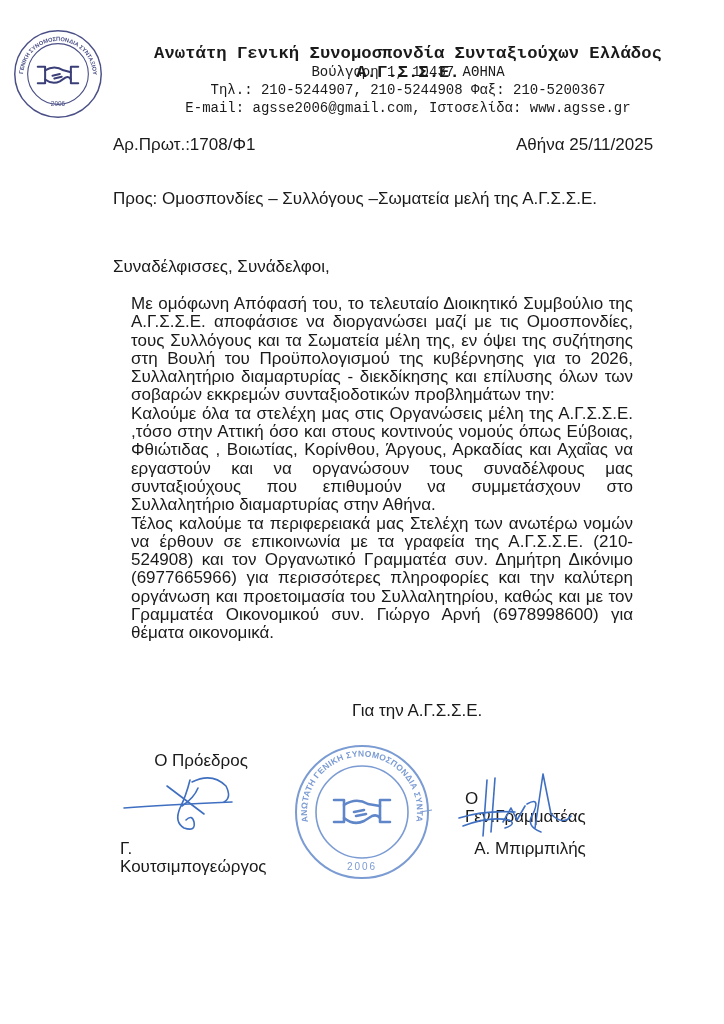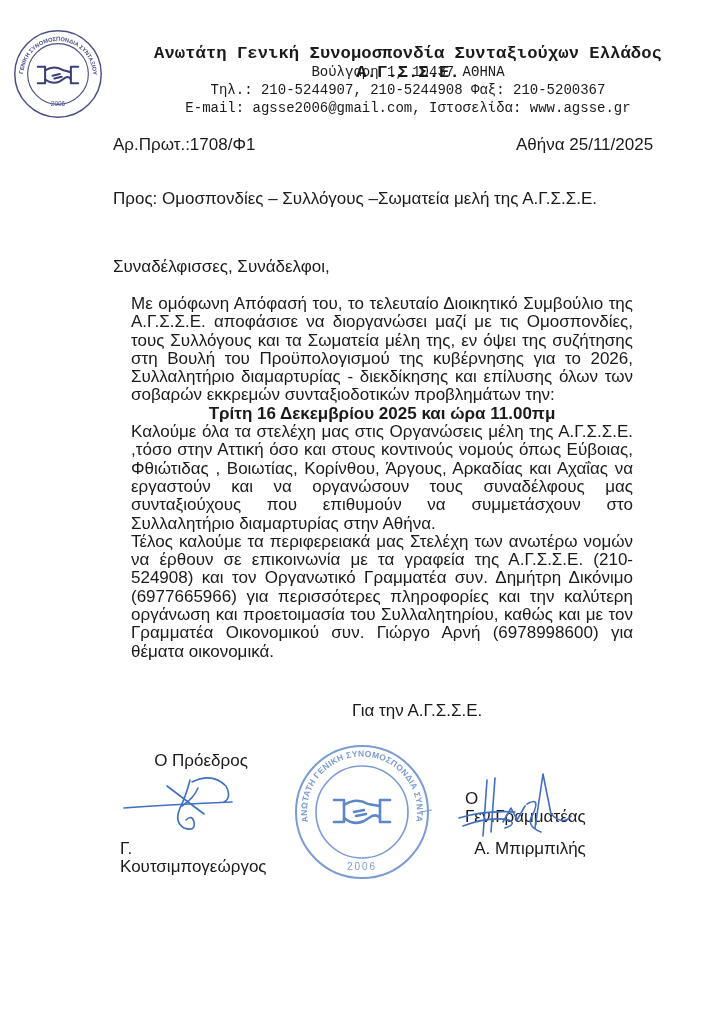--- a/index.html
+++ b/index.html
@@ -65,21 +65,20 @@
 <div class="lh lh-line lh-email serif">E-mail: agsse2006@gmail.com, Ιστοσελίδα: www.agsse.gr</div>
 
 <div class="ref sans body-text">Αρ.Πρωτ.:1708/Φ1</div>
 <div class="date sans body-text">Αθήνα 25/11/2025</div>
 <div class="to sans body-text">Προς: Ομοσπονδίες – Συλλόγους –Σωματεία μελή της Α.Γ.Σ.Σ.Ε.</div>
 
 <div class="greet sans body-text">Συναδέλφισσες, Συνάδελφοι,</div>
 
 <div class="content sans body-text">
   <p>Με ομόφωνη Απόφασή του, το τελευταίο Διοικητικό Συμβούλιο της Α.Γ.Σ.Σ.Ε. αποφάσισε να διοργανώσει μαζί με τις Ομοσπονδίες, τους Συλλόγους και τα Σωματεία μέλη της, εν όψει της συζήτησης στη Βουλή του Προϋπολογισμού της κυβέρνησης για το 2026, Συλλαλητήριο διαμαρτυρίας - διεκδίκησης και επίλυσης όλων των σοβαρών εκκρεμών συνταξιοδοτικών προβλημάτων την:</p>
-  <p class="bold-center">Τρίτη 16 Δεκεμβρίου 2025 και ώρα 11.00πμ</p>
   <p>Καλούμε όλα τα στελέχη μας στις Οργανώσεις μέλη της Α.Γ.Σ.Σ.Ε. ,τόσο στην Αττική όσο και στους κοντινούς νομούς όπως Εύβοιας, Φθιώτιδας , Βοιωτίας, Κορίνθου, Άργους, Αρκαδίας και Αχαΐας να εργαστούν και να οργανώσουν τους συναδέλφους μας συνταξιούχους που επιθυμούν να συμμετάσχουν στο Συλλαλητήριο διαμαρτυρίας στην Αθήνα.</p>
   <p>Τέλος καλούμε τα περιφερειακά μας Στελέχη των ανωτέρω νομών να έρθουν σε επικοινωνία με τα γραφεία της Α.Γ.Σ.Σ.Ε. (210-524908) και τον Οργανωτικό Γραμματέα συν. Δημήτρη Δικόνιμο  (6977665966) για περισσότερες πληροφορίες και την καλύτερη οργάνωση και προετοιμασία του Συλλαλητηρίου, καθώς και με τον Γραμματέα Οικονομικού συν. Γιώργο Αρνή (6978998600) για θέματα οικονομικά.</p>
 </div>
 
 <div class="for-org sans body-text">Για την Α.Γ.Σ.Σ.Ε.</div>
 
 <div class="sig-title-left sans body-text">Ο Πρόεδρος</div>
 <svg class="sig-left" viewBox="0 0 115 72">
   <g fill="none" stroke="#3f6fc0" stroke-width="1.6" stroke-linecap="round">
     <path d="M2 40 Q40 37 110 34"></path>

